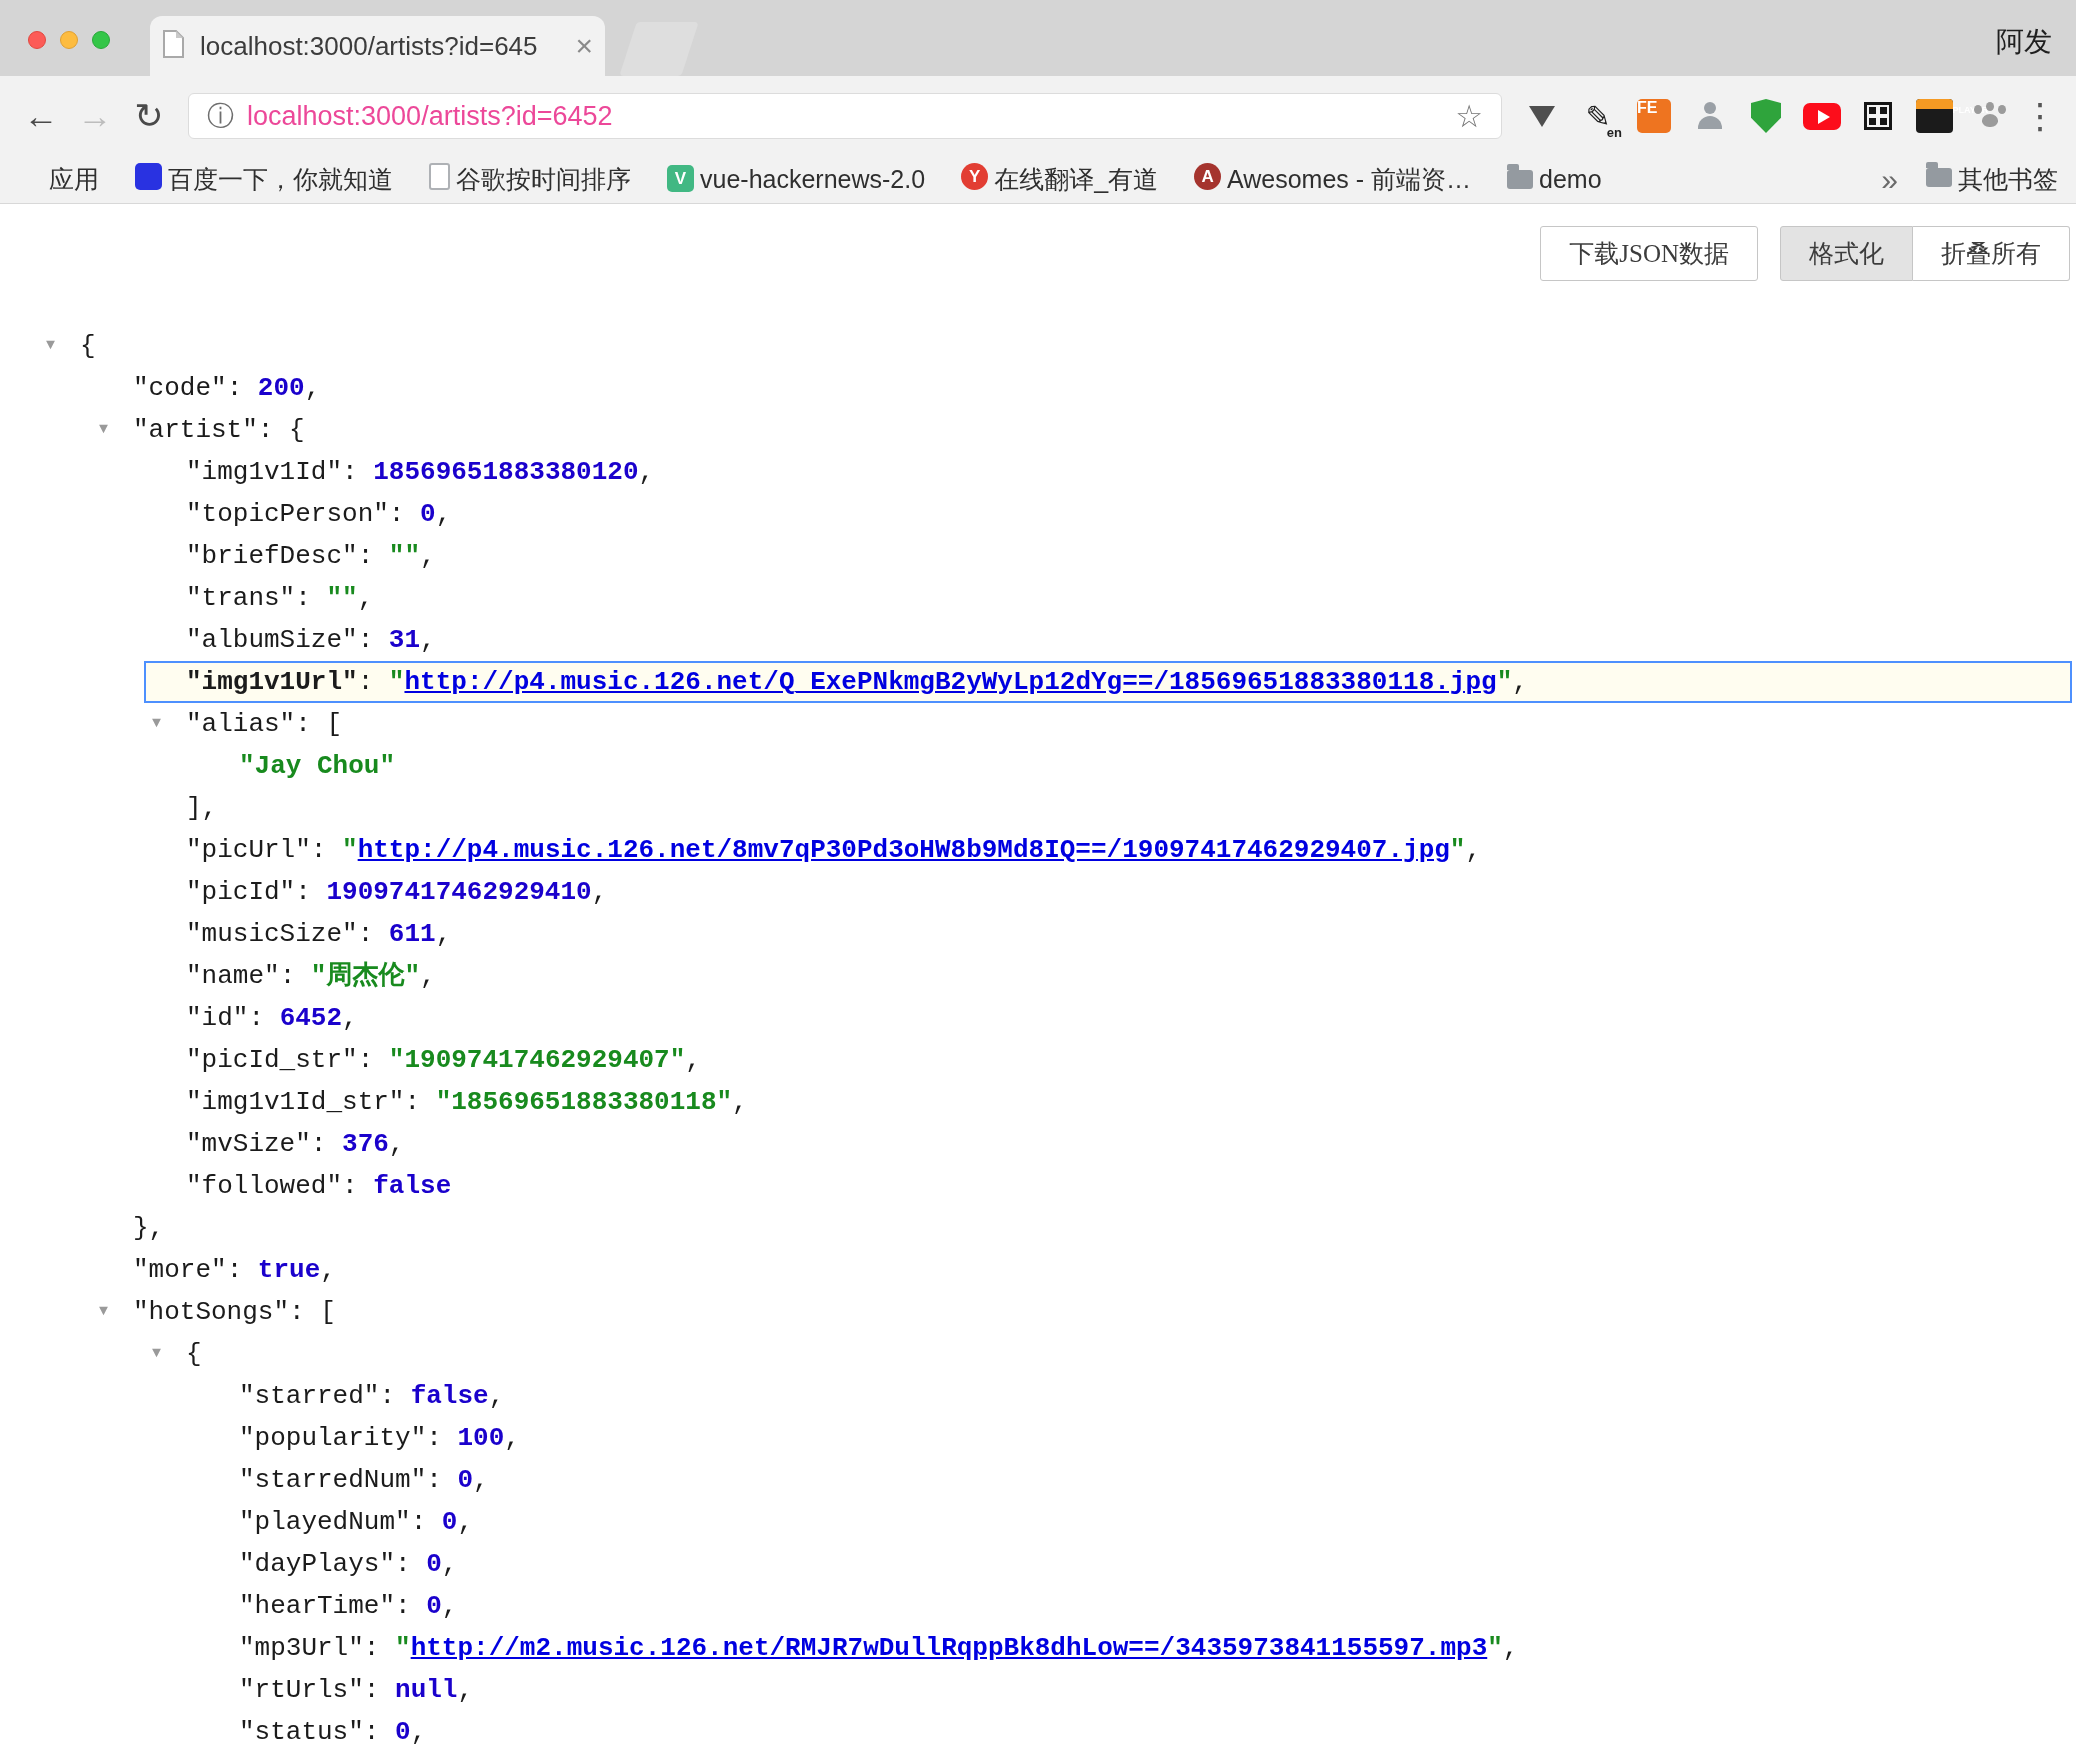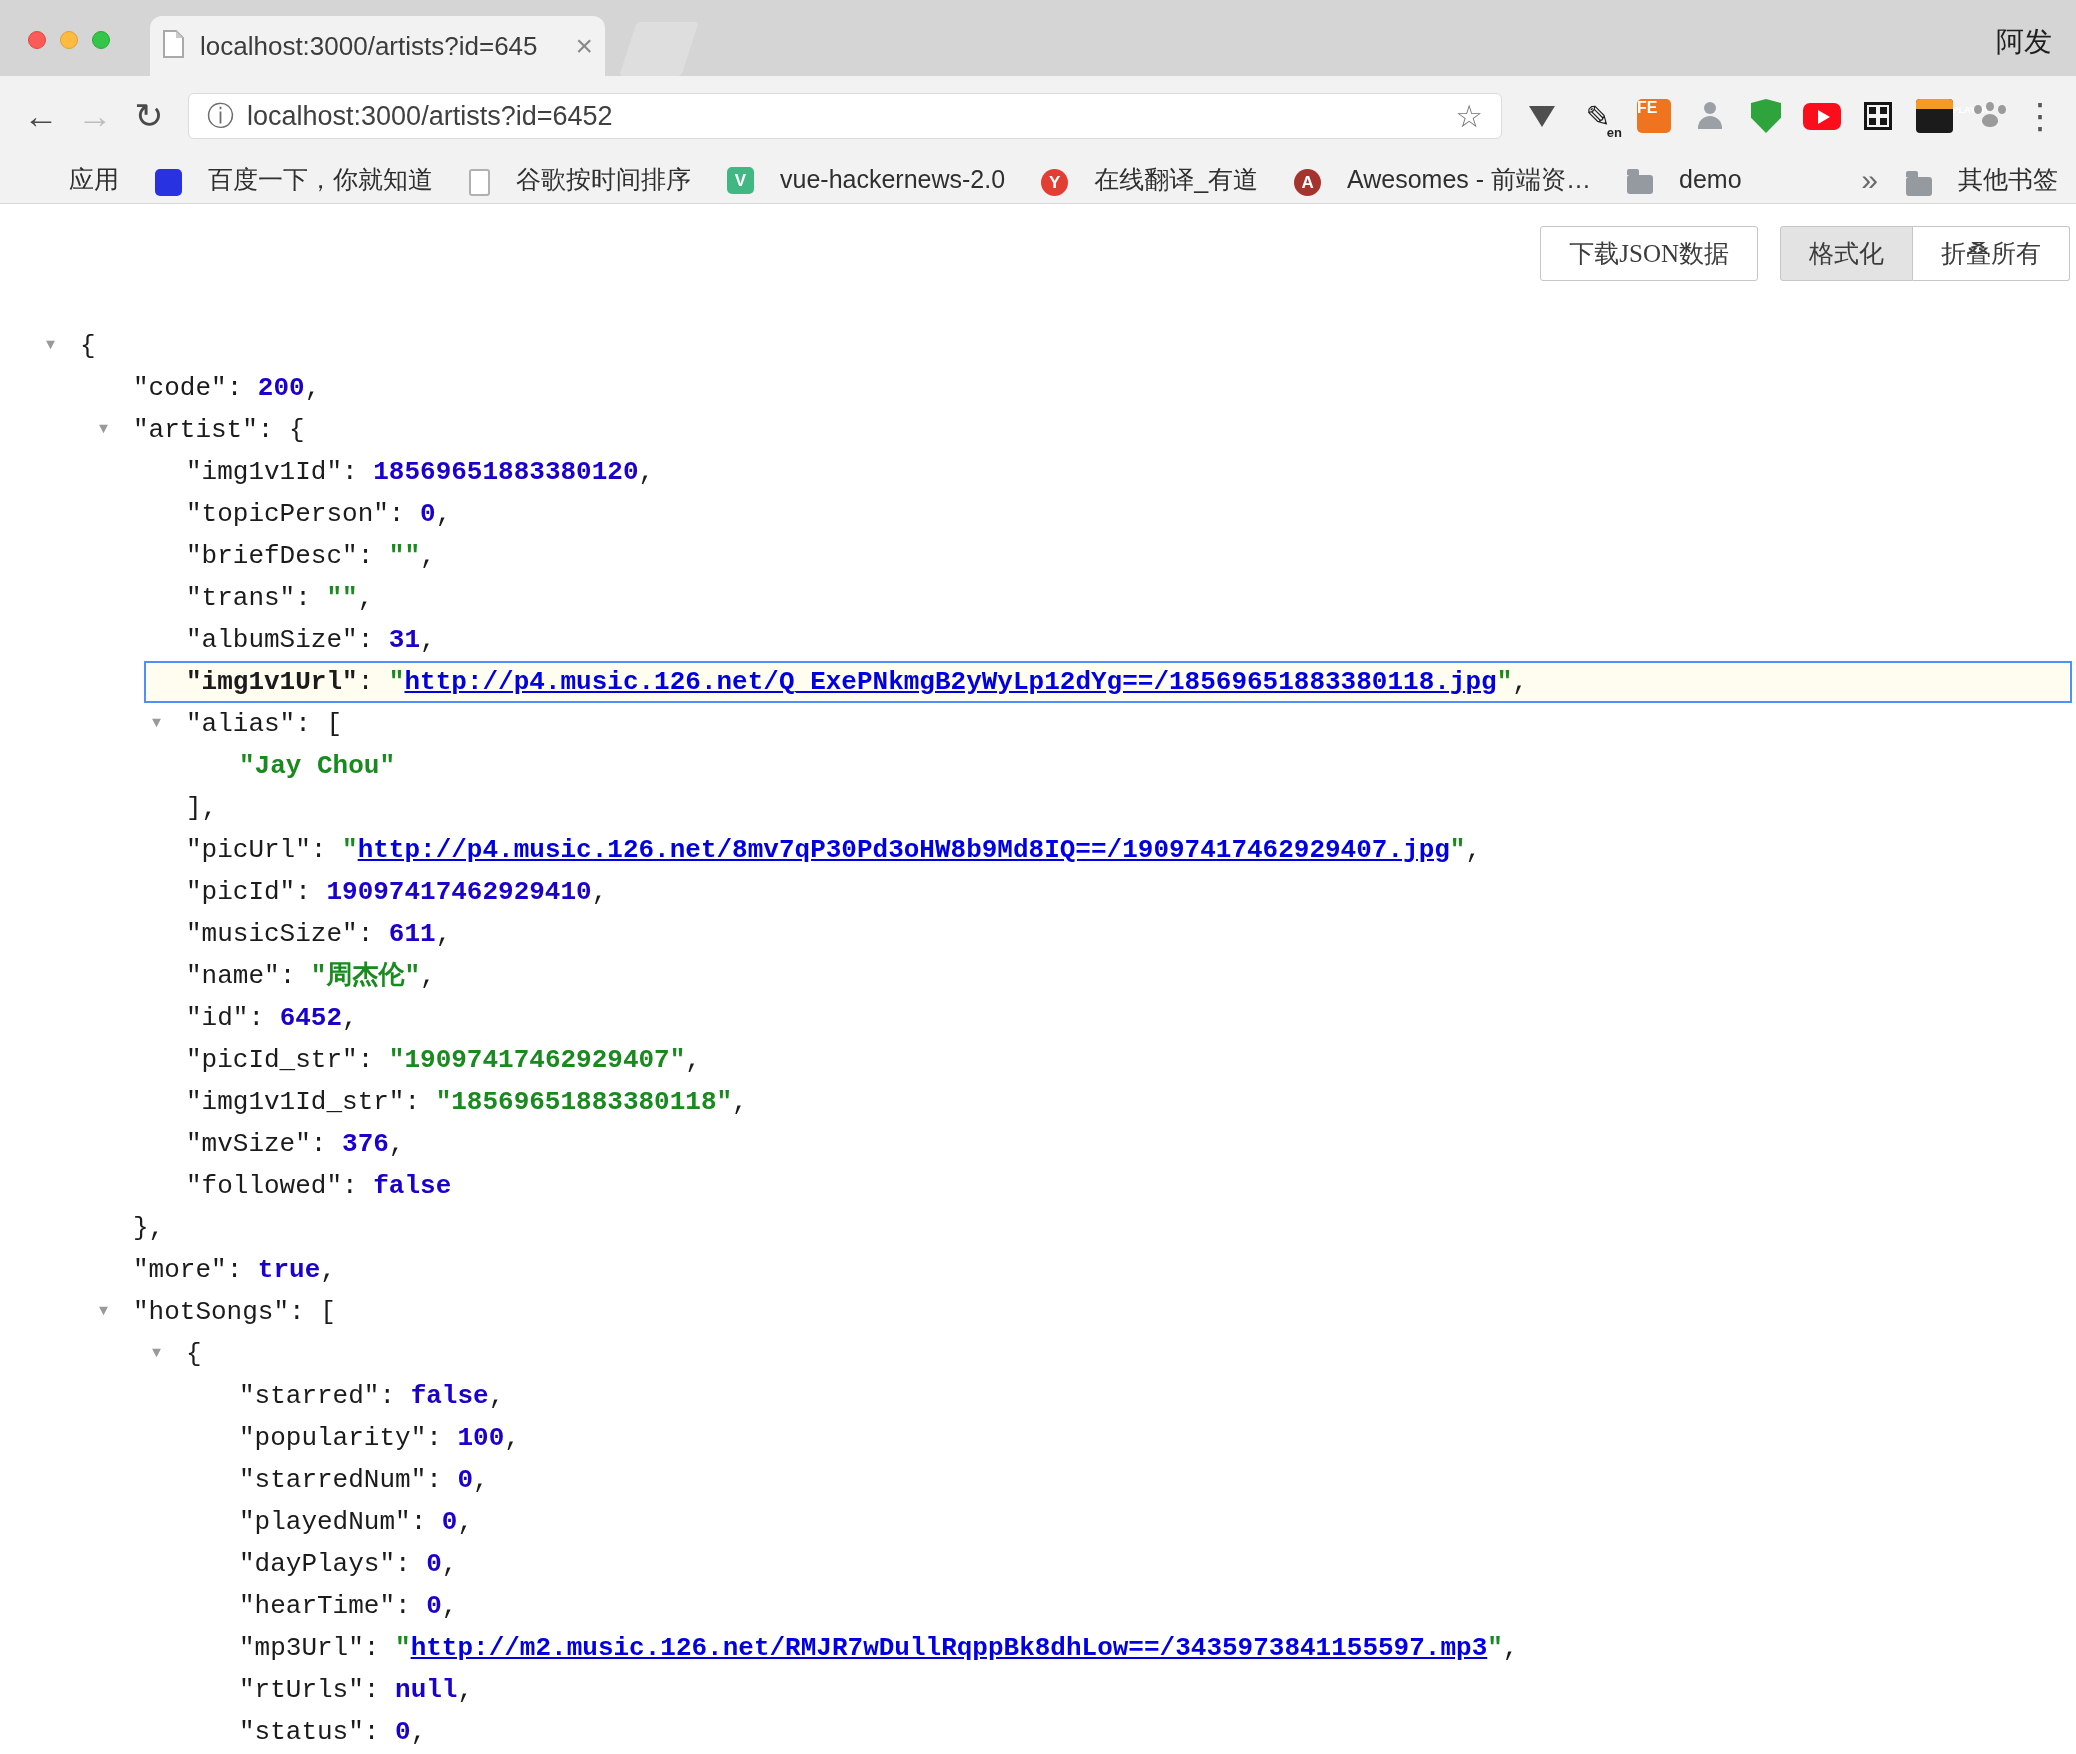--- a/index.html
+++ b/index.html
@@ -21,21 +21,21 @@
           transform:skewX(-18deg);border-radius:4px;}
   .profile{position:absolute;right:24px;top:23px;font-size:28px;color:#1f1f1f;}
 
   
   .nav-bar{height:80px;background:#f2f2f2;display:flex;align-items:center;padding:0 14px;}
   .nav-ic{width:54px;text-align:center;font-size:35px;color:#4a4a4a;flex:none;}
   .nav-ic.disabled{color:#bdbdbd;}
   .url-box{flex:1;height:46px;background:#fff;border:1px solid #dcdcdc;border-radius:6px;
            display:flex;align-items:center;padding:0 18px;margin:0 12px;gap:13px;min-width:0;}
   .info-ic{font-size:27px;color:#6e6e6e;}
-  .url-text{flex:1;font-size:27px;color:#404040;white-space:nowrap;overflow:hidden;}
+  .url-text{flex:1;font-size:27px;color:#ec4899;white-space:nowrap;overflow:hidden;}
   .star-ic{font-size:31px;color:#757575;}
   .ext{width:56px;height:56px;display:flex;align-items:center;justify-content:center;position:relative;flex:none;}
   .ext i{font-style:normal;display:block;}
   .vflag{width:0;height:0;border-left:13px solid transparent;border-right:13px solid transparent;border-top:21px solid #4f4f4f;}
   .pen{font-size:30px;color:#222;}
   .pen-sub{position:absolute;right:4px;bottom:4px;font-size:13px;color:#222;font-weight:bold;}
   .fe{width:34px;height:34px;background:#ee7420;color:#fff;font-weight:bold;font-size:16px;border-radius:5px;
       display:flex;align-items:center;justify-content:center;}
   .person{width:32px;height:32px;position:relative;}
   .person::before{content:"";position:absolute;left:10px;top:2px;width:12px;height:12px;border-radius:50%;background:#9aa0a6;}
@@ -53,21 +53,21 @@
   .player b{color:#fff;font-size:9px;font-weight:bold;line-height:14px;}
   .paw{width:16px;height:13px;background:#9b9b9b;border-radius:50% 50% 45% 45%;position:relative;margin-top:9px;}
   .paw::before{content:"";position:absolute;left:-8px;top:-9px;width:8px;height:9px;border-radius:50%;background:#9b9b9b;
                box-shadow:12px -3px 0 #9b9b9b,24px 0 0 #9b9b9b;}
   .menu-ic{font-size:35px;color:#555;width:44px;text-align:center;flex:none;}
 
   
   .bookmarks{height:48px;background:#f2f2f2;border-bottom:1px solid #d8d8d8;
              display:flex;align-items:center;padding:0 18px;}
   #bookmark-items{display:flex;align-items:center;gap:36px;}
-  .bm-item{display:flex;align-items:flex-end;gap:26px;cursor:default;}
+  .bm-item{display:flex;align-items:flex-start;gap:6px;cursor:default;}
   .bm-label{font-size:25px;color:#2f2f2f;white-space:nowrap;}
   .bm-icon{width:27px;height:27px;border-radius:5px;display:flex;align-items:center;justify-content:center;
            font-weight:bold;font-size:17px;color:#fff;flex:none;}
   .apps-grid{display:grid;grid-template-columns:repeat(3,7px);grid-auto-rows:7px;gap:2px;border-radius:0;width:25px;height:25px;}
   .apps-grid i{border-radius:1px;display:block;}
   .apps-grid i:nth-child(1){background:#4285f4;}.apps-grid i:nth-child(2){background:#ea4335;}
   .apps-grid i:nth-child(3){background:#fbbc05;}.apps-grid i:nth-child(4){background:#34a853;}
   .apps-grid i:nth-child(5){background:#ea4335;}.apps-grid i:nth-child(6){background:#4285f4;}
   .apps-grid i:nth-child(7){background:#fbbc05;}.apps-grid i:nth-child(8){background:#34a853;}
   .apps-grid i:nth-child(9){background:#ea4335;}

